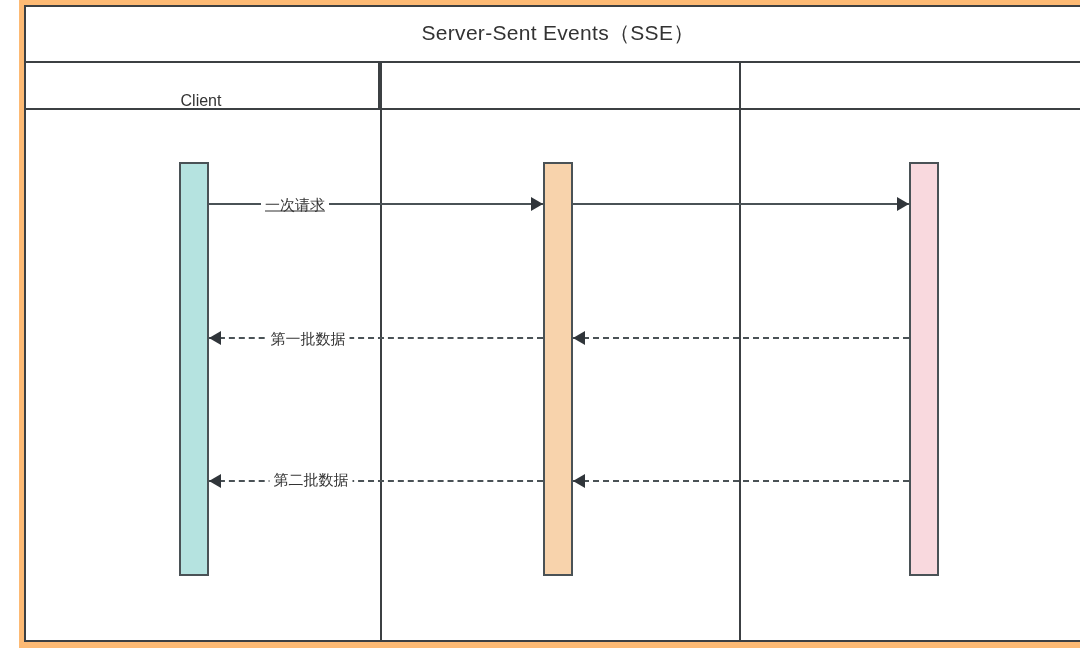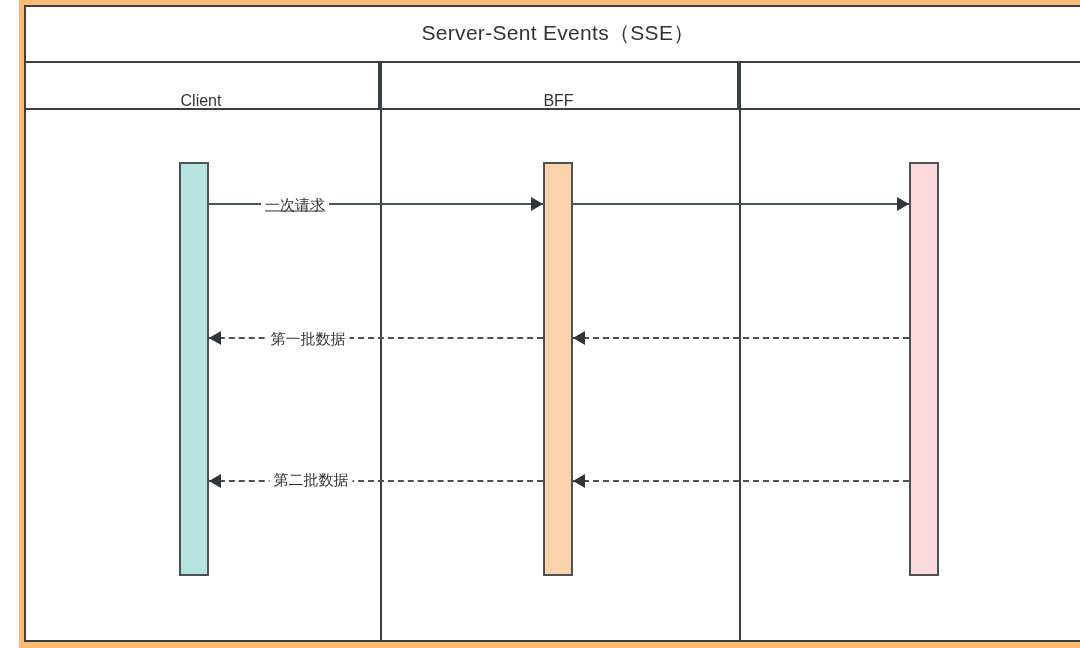--- a/index.html
+++ b/index.html
@@ -127,23 +127,20 @@
   <div class="frame"></div>
 
   <div class="title-row">
     <div class="title-text">Server-Sent Events（SSE）</div>
   </div>
 
   <div class="header-row">
     <div class="header-cell" id="hdr-0" style="left: 0px; width: 356px; border-right: 2px solid rgb(60, 64, 67);">
       <span>Client</span>
     </div>
-    <div class="header-cell" id="hdr-1" style="left: 356px; width: 359px; border-right: 2px solid rgb(60, 64, 67);">
-      <span>BFF</span>
-    </div>
   </div>
 
   <div class="lane-divider" id="div-0" style="left: 361px; background: rgb(60, 64, 67);"></div>
   <div class="lane-divider" id="div-1" style="left: 720px; background: rgb(60, 64, 67);"></div>
 
   <div class="activation" id="bar-client" style="left: 160px; top: 162px; width: 30px; height: 414px; background: rgb(181, 227, 224); border-color: rgb(74, 82, 86);"></div>
   <div class="activation" id="bar-bff" style="left: 524px; top: 162px; width: 30px; height: 414px; background: rgb(248, 211, 172); border-color: rgb(74, 82, 86);"></div>
   <div class="activation" id="bar-backend" style="left: 890px; top: 162px; width: 30px; height: 414px; background: rgb(249, 217, 222); border-color: rgb(74, 82, 86);"></div>
 
   <div id="message-layer">

